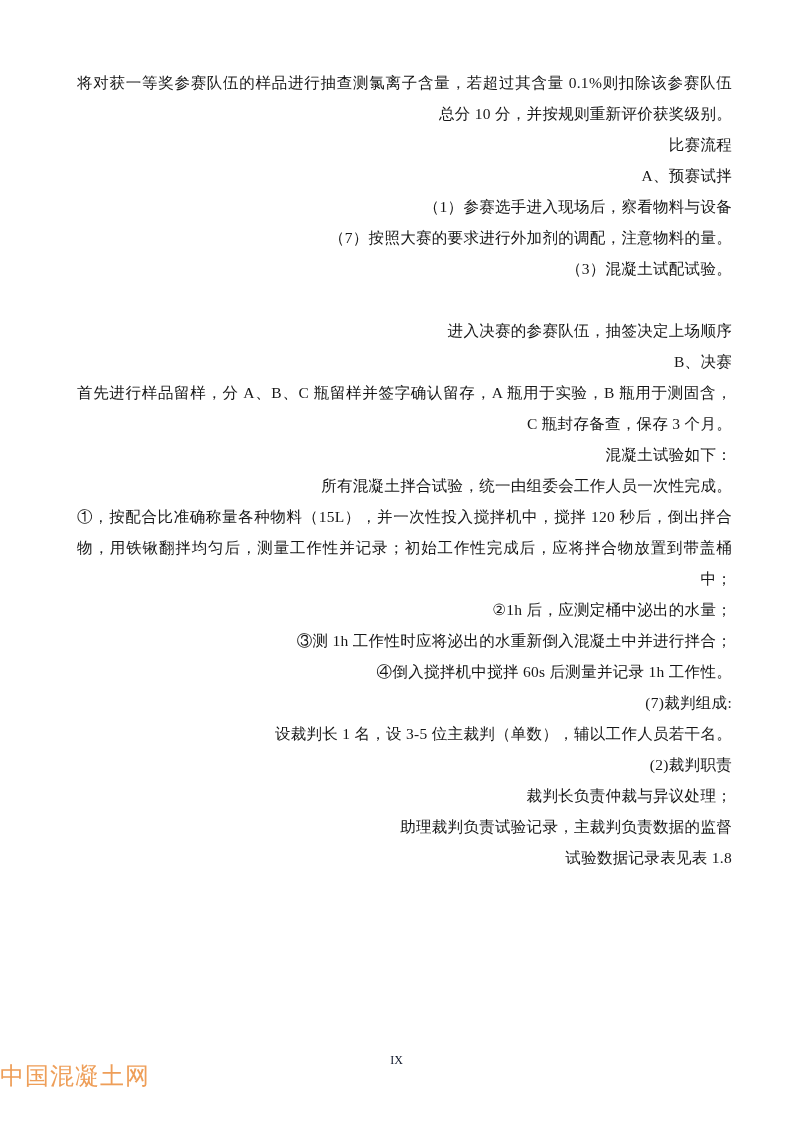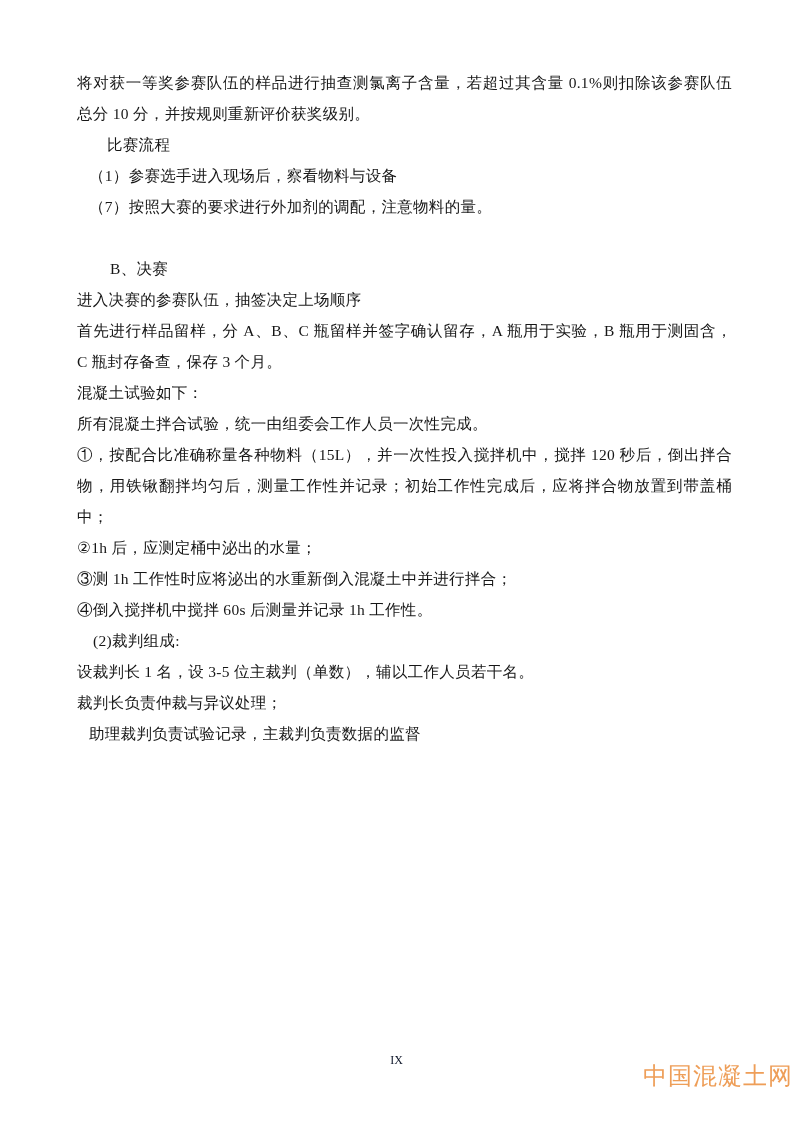--- a/index.html
+++ b/index.html
@@ -17,20 +17,21 @@
     left: 77px;
     top: 67px;
     width: 655px;
     font-size: 15.5px;
   }
   .line {
     height: 31px;
     line-height: 31px;
     white-space: pre;
     letter-spacing: 0.3px;
+    text-align: right;
   }
   .line.justify {
     white-space: normal;
     text-align: justify;
     text-align-last: justify;
   }
   .pagenum {
     position: absolute;
     left: 0;
     right: 0;
@@ -39,50 +40,54 @@
     font-size: 12px;
     color: #0f172a;
     z-index: 2;
     font-family: "Liberation Serif", "DejaVu Serif", serif;
   }
   .watermark {
     position: absolute;
     left: 0;
     right: 0;
     top: 1060px;
-    text-align: right;
+    text-align: left;
     font-size: 24px;
     letter-spacing: 1px;
     z-index: 1;
     font-family: "Liberation Sans", "DejaVu Sans", sans-serif;
   }
 </style>
 </head>
 <body>
 
 <div class="page" style="background: rgb(255, 255, 255); color: rgb(22, 22, 22);">
   <div class="content" id="content">
       <div class="line justify">将对获一等奖参赛队伍的样品进行抽查测氯离子含量，若超过其含量 0.1%则扣除该参赛队伍</div>
       <div class="line">总分 10 分，并按规则重新评价获奖级别。</div>
       <div class="line" style="padding-left: 30px;">比赛流程</div>
+      <div class="line" style="padding-left: 33px;">A、预赛试拌</div>
       <div class="line" style="padding-left: 12px;">（1）参赛选手进入现场后，察看物料与设备</div>
       <div class="line" style="padding-left: 12px;">（7）按照大赛的要求进行外加剂的调配，注意物料的量。</div>
+      <div class="line" style="padding-left: 12px;">（3）混凝土试配试验。</div>
       <div class="line"></div>
+      <div class="line">进入决赛的参赛队伍，抽签决定上场顺序</div>
       <div class="line" style="padding-left: 33px;">B、决赛</div>
-      <div class="line">进入决赛的参赛队伍，抽签决定上场顺序</div>
       <div class="line justify">首先进行样品留样，分 A、B、C 瓶留样并签字确认留存，A 瓶用于实验，B 瓶用于测固含，</div>
       <div class="line">C 瓶封存备查，保存 3 个月。</div>
       <div class="line">混凝土试验如下：</div>
       <div class="line">所有混凝土拌合试验，统一由组委会工作人员一次性完成。</div>
       <div class="line justify">①，按配合比准确称量各种物料（15L），并一次性投入搅拌机中，搅拌 120 秒后，倒出拌合</div>
       <div class="line justify">物，用铁锹翻拌均匀后，测量工作性并记录；初始工作性完成后，应将拌合物放置到带盖桶</div>
       <div class="line">中；</div>
       <div class="line">②1h 后，应测定桶中泌出的水量；</div>
       <div class="line">③测 1h 工作性时应将泌出的水重新倒入混凝土中并进行拌合；</div>
       <div class="line">④倒入搅拌机中搅拌 60s 后测量并记录 1h 工作性。</div>
-      <div class="line" style="padding-left: 16px;">(2)裁判组成:</div>
+      <div class="line" style="padding-left: 16px;">(7)裁判组成:</div>
       <div class="line">设裁判长 1 名，设 3-5 位主裁判（单数），辅以工作人员若干名。</div>
+      <div class="line" style="padding-left: 16px;">(2)裁判职责</div>
       <div class="line">裁判长负责仲裁与异议处理；</div>
       <div class="line" style="padding-left: 12px;">助理裁判负责试验记录，主裁判负责数据的监督</div>
+      <div class="line" style="padding-left: 12px;">试验数据记录表见表 1.8</div>
     </div>
   <div class="pagenum">IX</div>
   <div class="watermark" style="color: rgb(238, 158, 88);">中国混凝土网</div>
 </div>
 
 </body></html>

